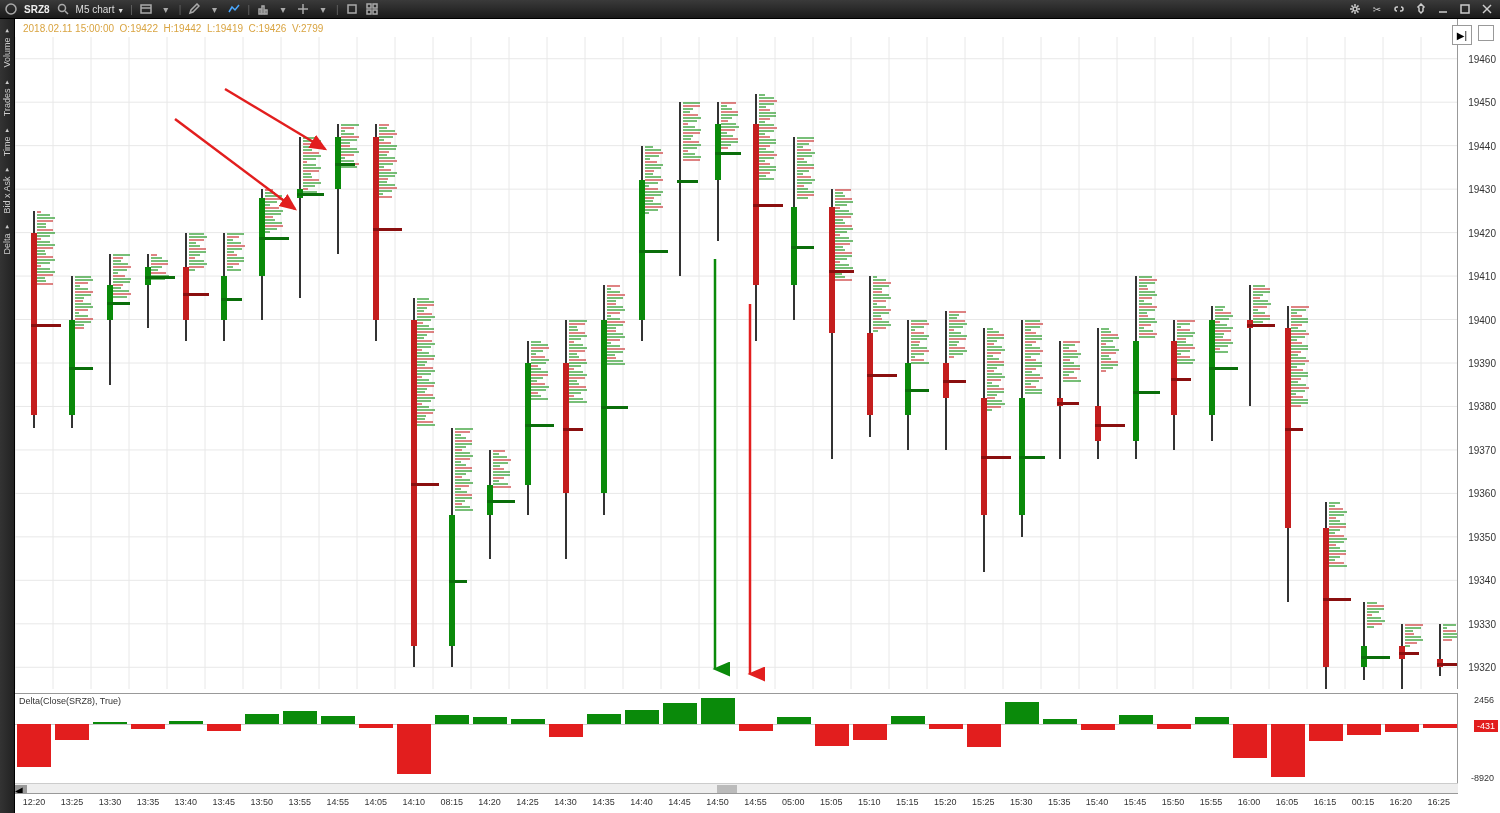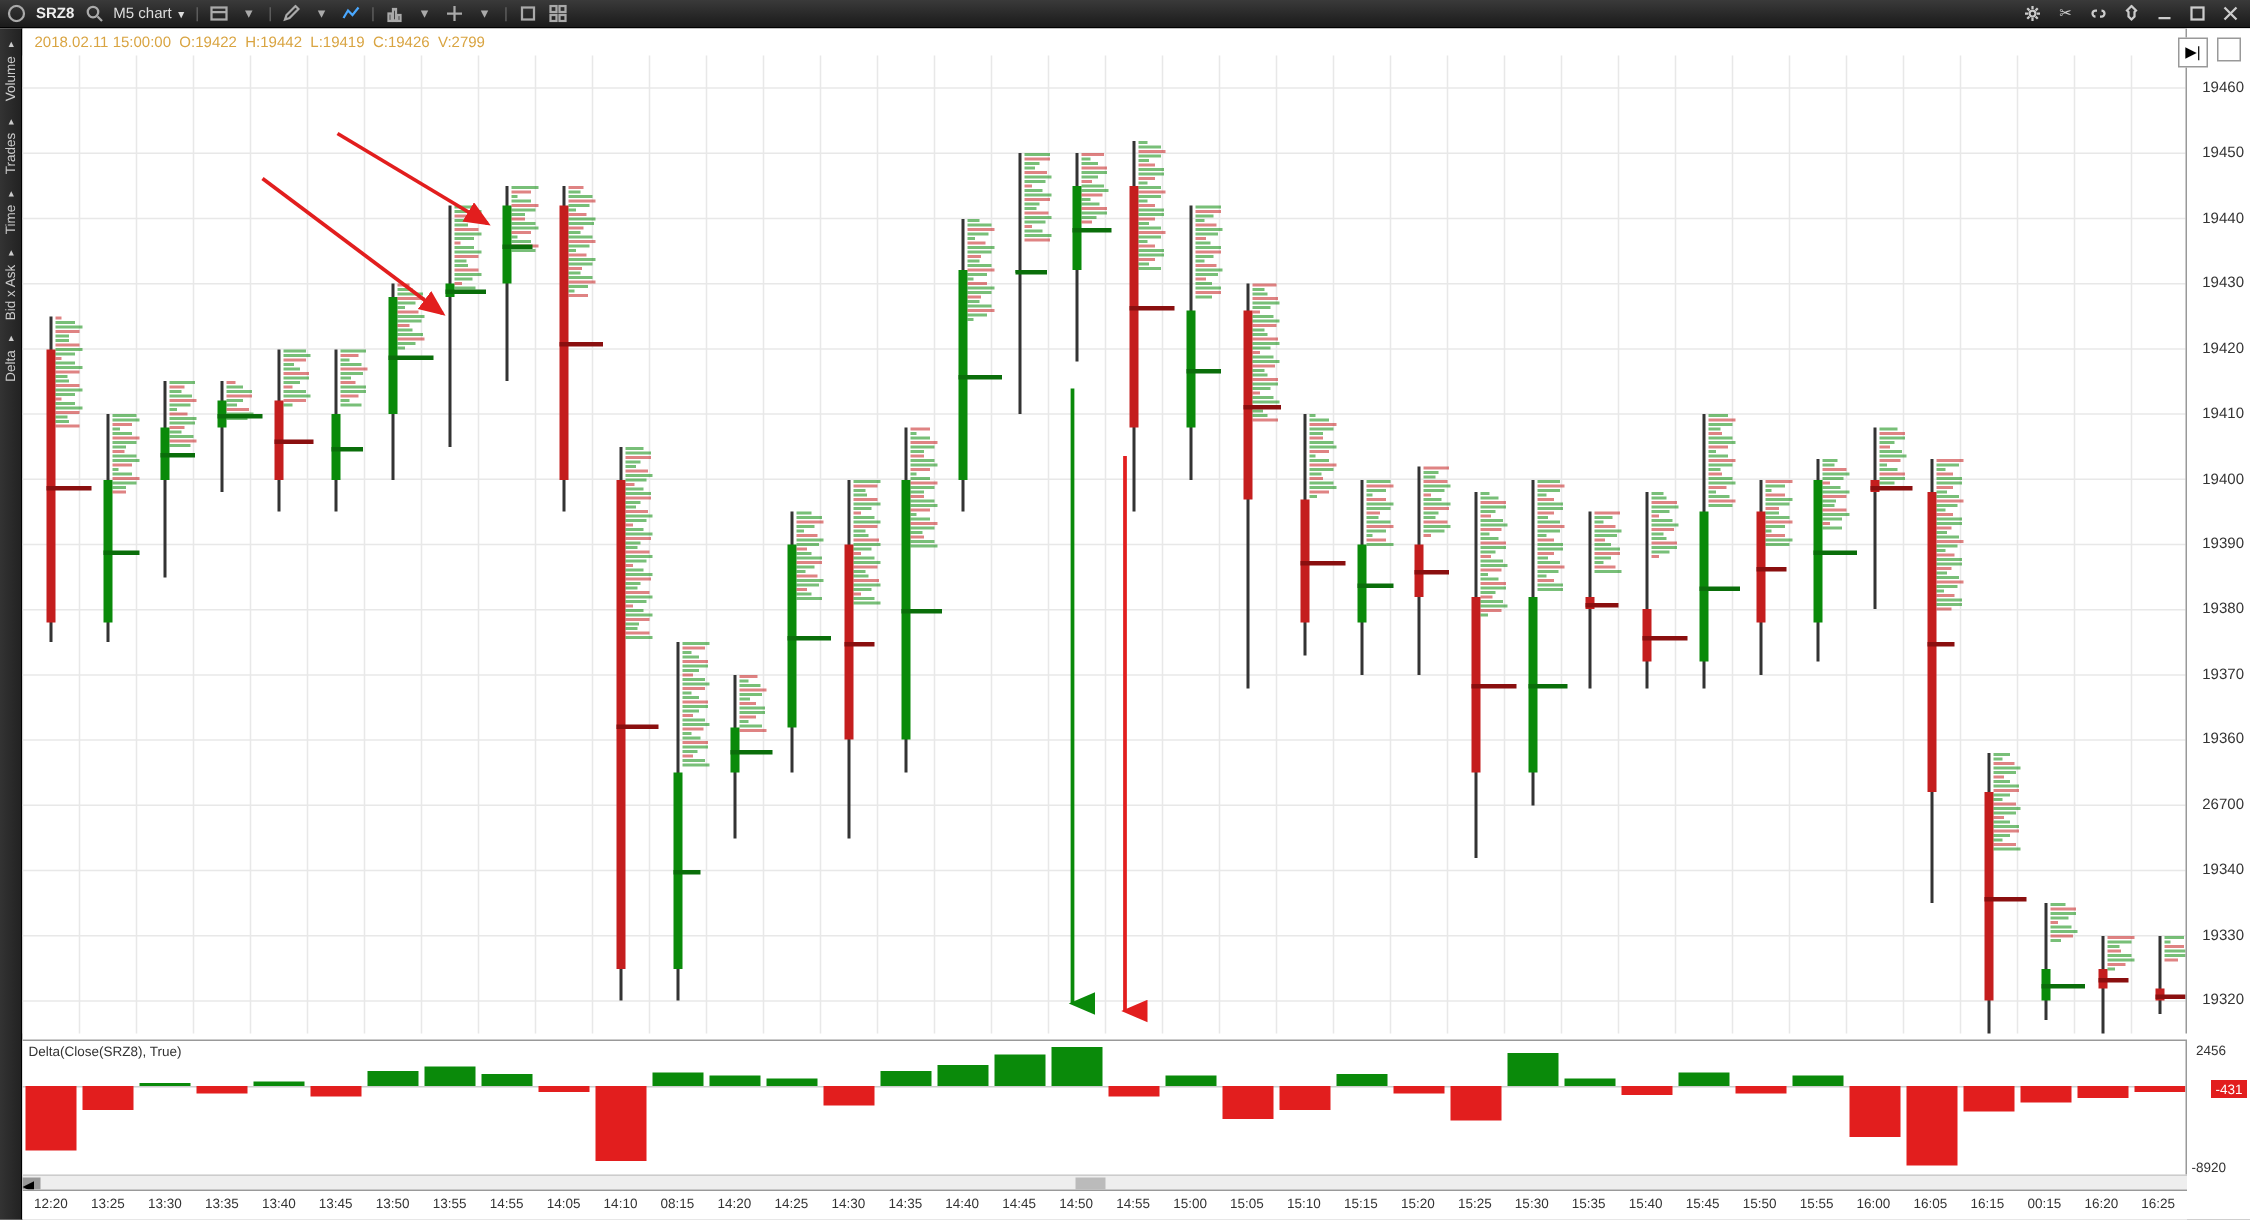--- a/index.html
+++ b/index.html
@@ -40,21 +40,21 @@
 .prof .prr{background:rgba(196,30,30,0.55)}
 .poc-g{position:absolute;left:14px;height:3px;background:#0a6e0a}
 .poc-r{position:absolute;left:14px;height:3px;background:#8a0f0f}
 .deltapanel{position:absolute;left:0;right:42px;bottom:30px;height:90px;border-top:1px solid #999;background:#fff;z-index:2}
 .deltalabel{position:absolute;top:2px;left:4px;font-size:9px;color:#333}
 .deltazero{position:absolute;left:0;right:0;top:30px;height:1px;background:#ccc}
 .dbar{position:absolute;width:34px}
 .dbar.pos{background:#0a8a0a}
 .dbar.neg{background:#e21e1e}
 .dyaxis{position:absolute;right:0;bottom:30px;width:42px;height:90px;border-left:1px solid #999;background:#fff;z-index:3}
-.dytick{position:absolute;right:16px;font-size:9px;color:#333;transform:translateY(-50%)}
+.dytick{position:absolute;right:6px;font-size:9px;color:#333;transform:translateY(-50%)}
 .dcur{position:absolute;right:2px;top:26px;background:#e21e1e;color:#fff;padding:1px 3px;font-size:9px}
 .arrow{position:absolute;z-index:4}
 .arrow svg{overflow:visible}
 </style>
 </head>
 <body>
 
 <div class="titlebar">
   <div class="left">
     <span class="icon">
@@ -1280,21 +1280,21 @@
             </marker>
           </defs>
           <line x1="10" y1="0" x2="10" y2="370" stroke="#e21e1e" stroke-width="2.5" marker-end="url(#ah-r2)"></line>
         </svg>
     </div>
 
     <div class="yaxis" id="yaxis">
         <div class="ytick" style="top: 648.267px;">19320</div>
         <div class="ytick" style="top: 604.8px;">19330</div>
         <div class="ytick" style="top: 561.333px;">19340</div>
-        <div class="ytick" style="top: 517.867px;">26700</div>
+        <div class="ytick" style="top: 517.867px;">19350</div>
         <div class="ytick" style="top: 474.4px;">19360</div>
         <div class="ytick" style="top: 430.933px;">19370</div>
         <div class="ytick" style="top: 387.467px;">19380</div>
         <div class="ytick" style="top: 344px;">19390</div>
         <div class="ytick" style="top: 300.533px;">19400</div>
         <div class="ytick" style="top: 257.067px;">19410</div>
         <div class="ytick" style="top: 213.6px;">19420</div>
         <div class="ytick" style="top: 170.133px;">19430</div>
         <div class="ytick" style="top: 126.667px;">19440</div>
         <div class="ytick" style="top: 83.2px;">19450</div>
@@ -1369,21 +1369,21 @@
         <div class="xtick">14:10</div>
         <div class="xtick">08:15</div>
         <div class="xtick">14:20</div>
         <div class="xtick">14:25</div>
         <div class="xtick">14:30</div>
         <div class="xtick">14:35</div>
         <div class="xtick">14:40</div>
         <div class="xtick">14:45</div>
         <div class="xtick">14:50</div>
         <div class="xtick">14:55</div>
-        <div class="xtick">15:00</div>
+        <div class="xtick">05:00</div>
         <div class="xtick">15:05</div>
         <div class="xtick">15:10</div>
         <div class="xtick">15:15</div>
         <div class="xtick">15:20</div>
         <div class="xtick">15:25</div>
         <div class="xtick">15:30</div>
         <div class="xtick">15:35</div>
         <div class="xtick">15:40</div>
         <div class="xtick">15:45</div>
         <div class="xtick">15:50</div>

